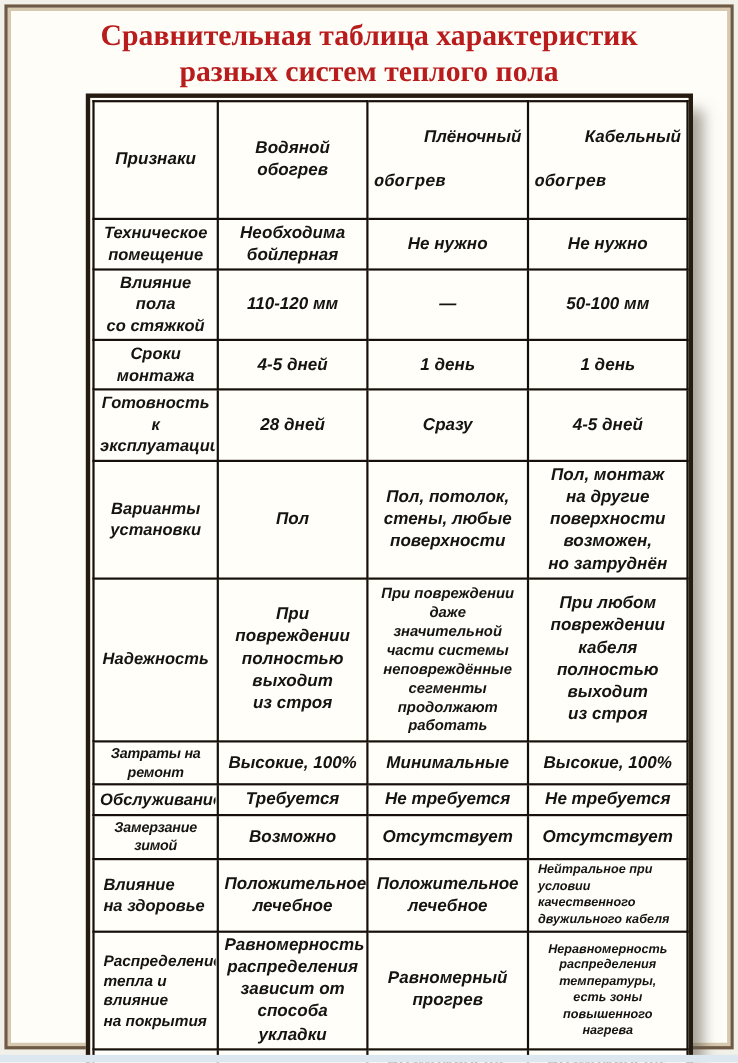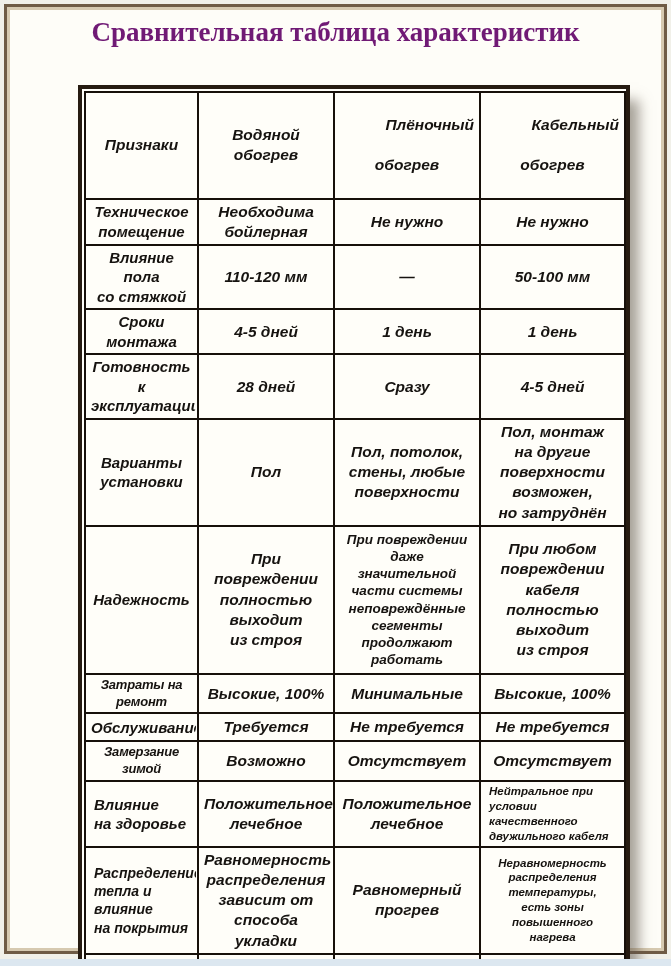--- a/index.html
+++ b/index.html
@@ -27,21 +27,21 @@
     background: #dce7f0;
   }
   .title {
     position: absolute;
     left: 0; right: 0; top: 16px;
     text-align: center;
     font-family: "Liberation Serif", serif;
     font-weight: 700;
     font-size: 27px;
     line-height: 1.22;
-    color: #701a75;
+    color: #b91c1c;
   }
   .table-wrap {
     position: absolute;
     left: 78px; top: 85px;
     width: 552px;
     box-sizing: border-box;
     border: 4px solid #261b11;
     padding: 2px;
     background: #fffef9;
     box-shadow: 11px 13px 12px -2px rgba(95, 85, 72, 0.55);
@@ -60,36 +60,37 @@
     overflow: hidden;
     font-family: "Liberation Sans", sans-serif;
     font-style: italic;
     font-weight: 700;
     font-size: 15.5px;
     line-height: 1.3;
     color: #161310;
   }
   th { font-size: 15.5px; }
   th .l1 { display: block; text-align: right; }
-  th .l2 { display: block; text-align: center; }
+  th .l2 { display: block; text-align: left; font-family: Liberation Mono, monospace; }
   td.feat { font-size: 15px; border-radius: 14px; }
   .fs14 { font-size: 14px !important; margin-left: 42px; }
   .fs13 { font-size: 13px !important; letter-spacing: -0.2px; font-style: italic; }
   .small { font-size: 13.5px !important; line-height: 1.28 !important; }
   .xsmall { font-size: 11.5px !important; line-height: 1.3 !important; }
   .left { text-align: left !important; padding-left: 8px !important; }
 </style>
 </head>
 <body>
 
 <div class="page">
   <div class="frame"></div>
 
   <div class="title">
     <div>Сравнительная таблица характеристик</div>
+    <div>разных систем теплого пола</div>
   </div>
 
   <div class="table-wrap">
     <table>
       <colgroup>
         <col style="width:113px">
           <col style="width:136px">
           <col style="width:146px">
           <col style="width:145px">
       </colgroup>

